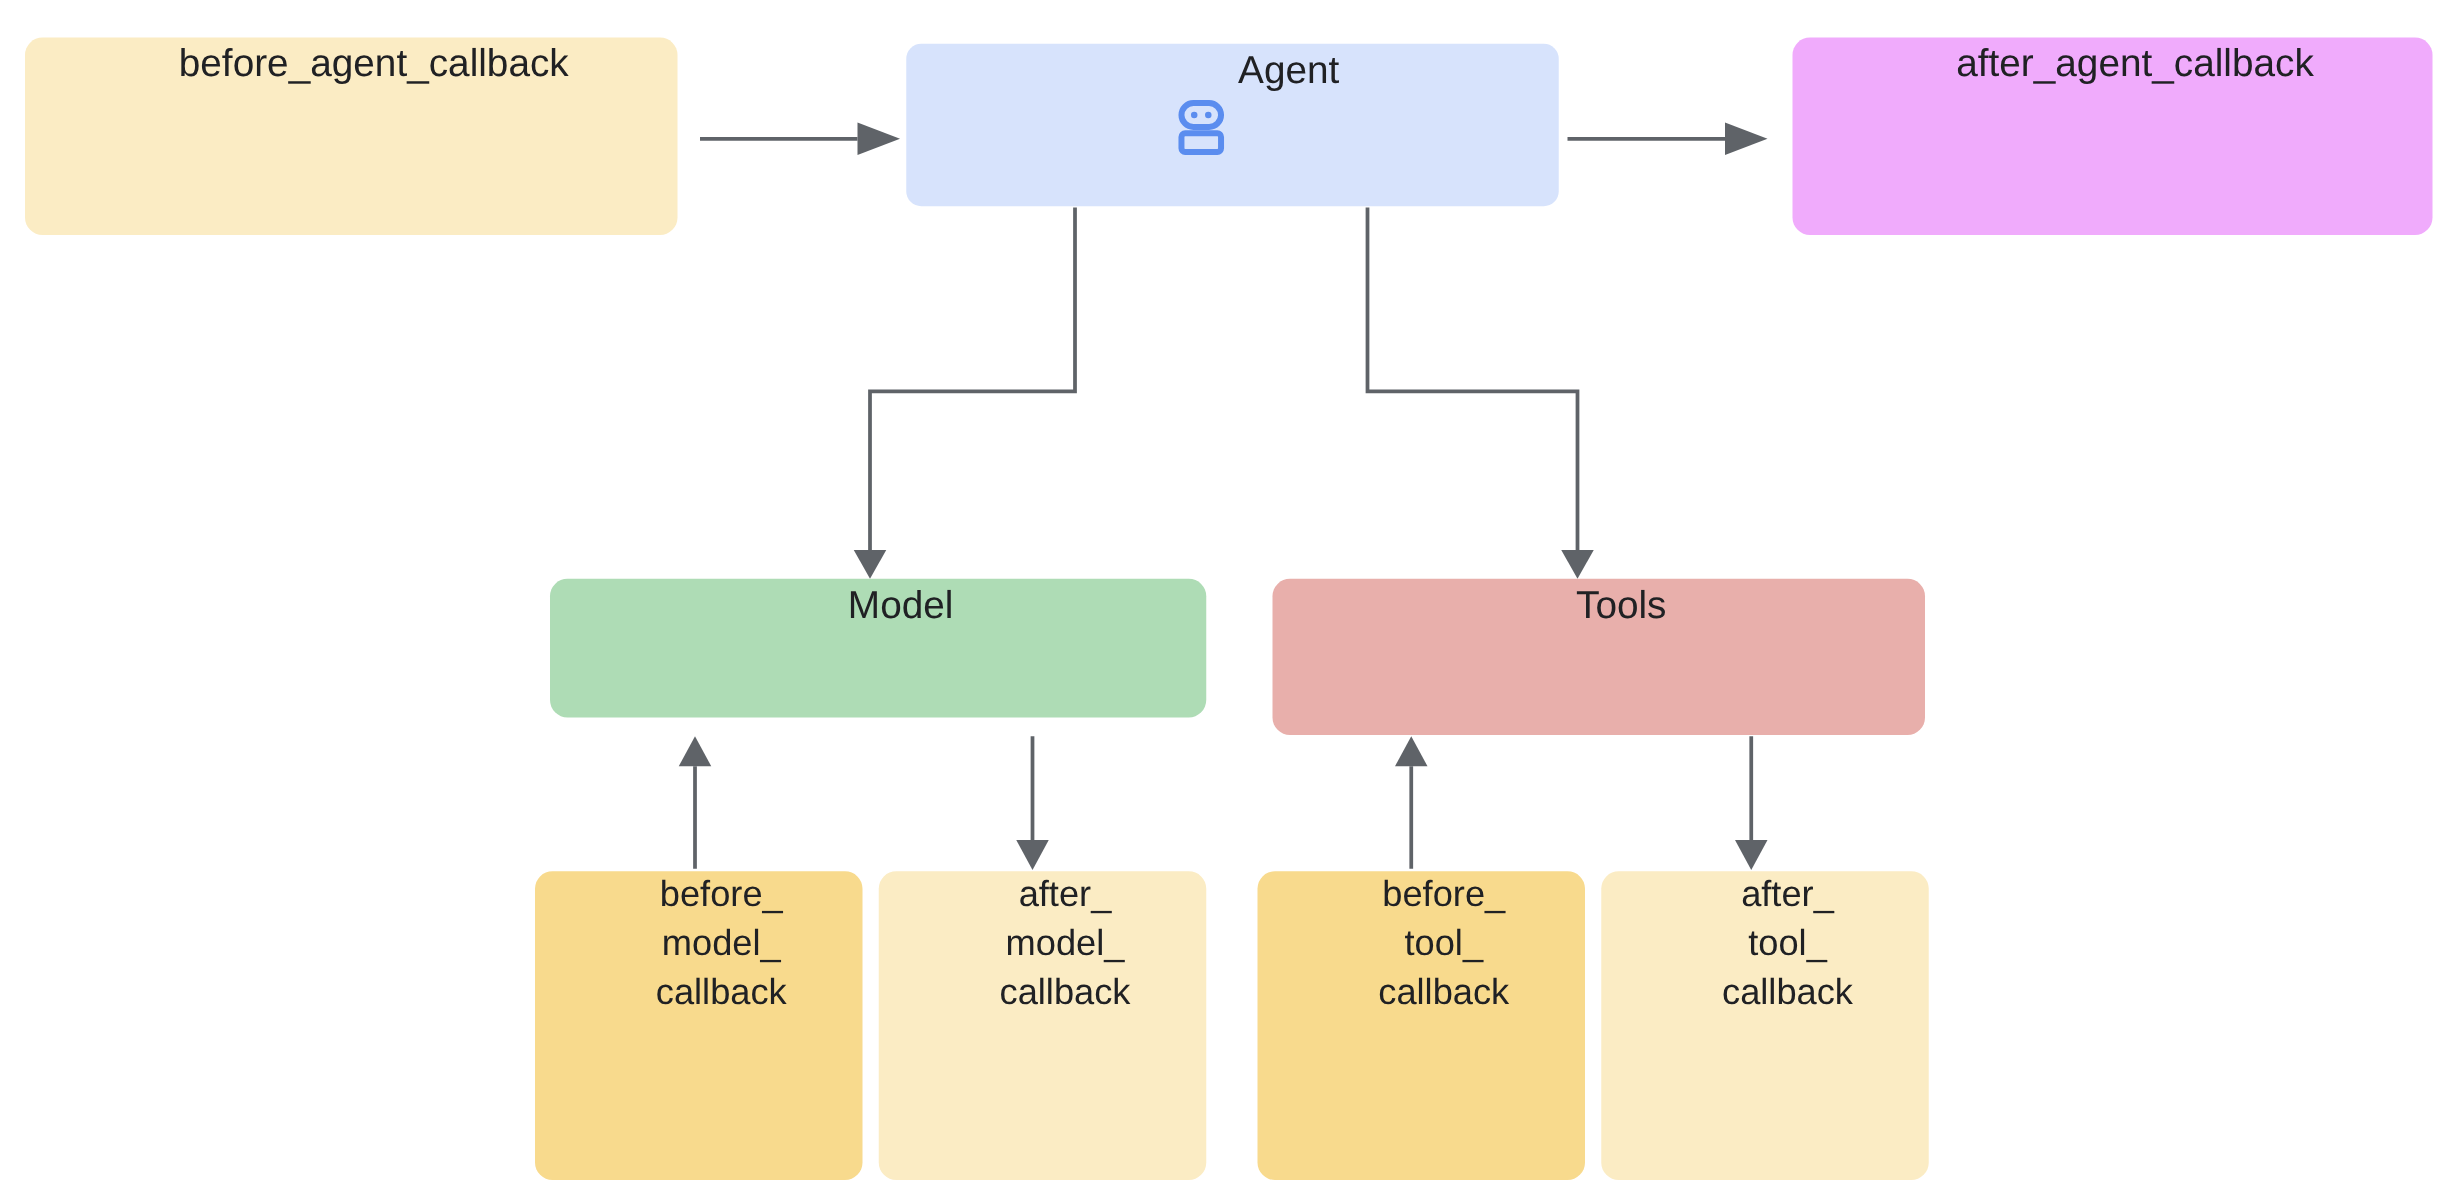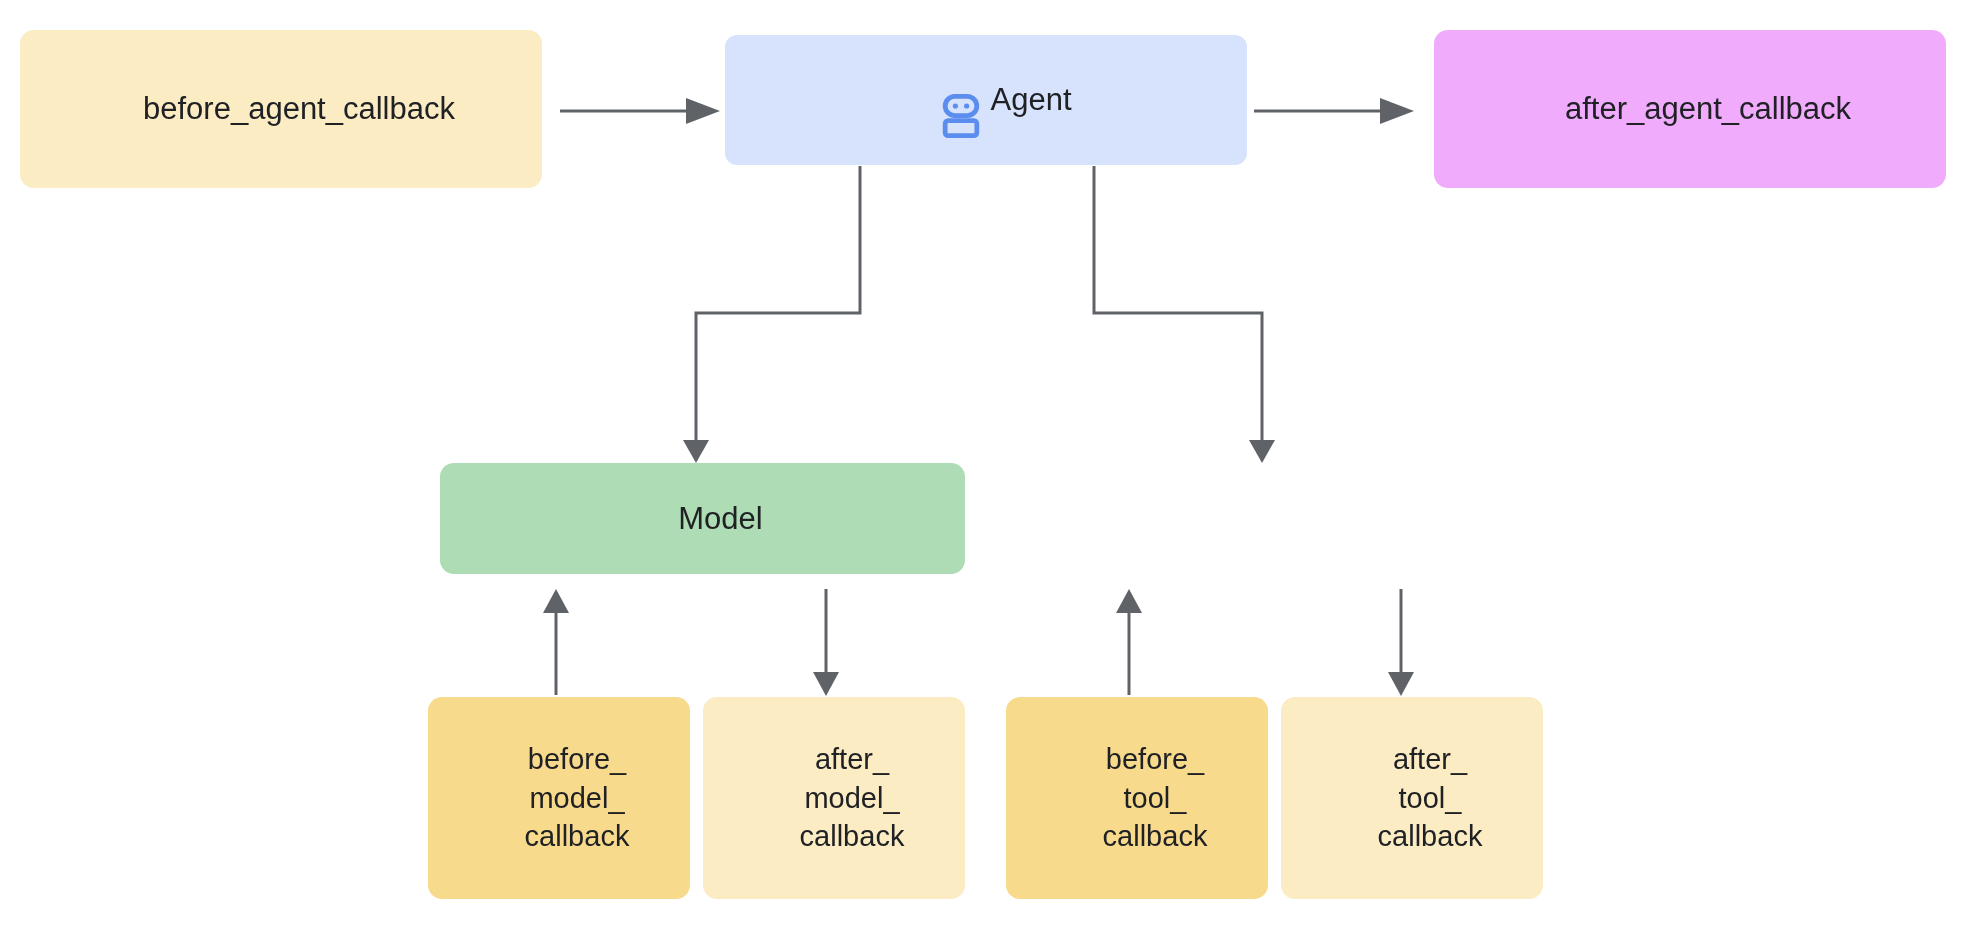--- a/index.html
+++ b/index.html
@@ -15,21 +15,21 @@
     position: relative;
     width: 1966px;
     height: 946px;
     background: #ffffff;
     overflow: hidden;
   }
   .node {
     position: absolute;
     box-sizing: border-box;
     display: flex;
-    align-items: center;
+    align-items: flex-start;
     justify-content: center;
     border-radius: 14px;
     color: #202124;
     text-align: center;
     line-height: 1.34;
     white-space: pre-line;
     user-select: none;
     padding-left: 36px;
   }
   .node-label {
@@ -69,21 +69,21 @@
   #node-tools {
     left: 1018px; top: 463px; width: 522px; height: 125px;
     background: #e8afab;
     font-size: 31px;
   }
 
   
   .cb {
     top: 697px;
     width: 262px;
-    height: 202px;
+    height: 247px;
     font-size: 29px;
     border-radius: 14px;
   }
   #node-before-model { left: 428px;  background: #f8da8d; }
   #node-after-model  { left: 703px;  background: #fbecc4; }
   #node-before-tool  { left: 1006px; background: #f8da8d; }
   #node-after-tool   { left: 1281px; background: #fbecc4; }
 
   
   #edges {
@@ -167,20 +167,23 @@
   </div>
 
   <div class="node" id="node-after-agent">
     <span class="node-label">after_agent_callback</span>
   </div>
 
   <div class="node" id="node-model">
     <span class="node-label">Model</span>
   </div>
 
+  <div class="node" id="node-tools">
+    <span class="node-label">Tools</span>
+  </div>
 
   <div class="node cb" id="node-before-model">
     <span class="node-label">before_
 model_
 callback</span>
   </div>
 
   <div class="node cb" id="node-after-model">
     <span class="node-label">after_
 model_

